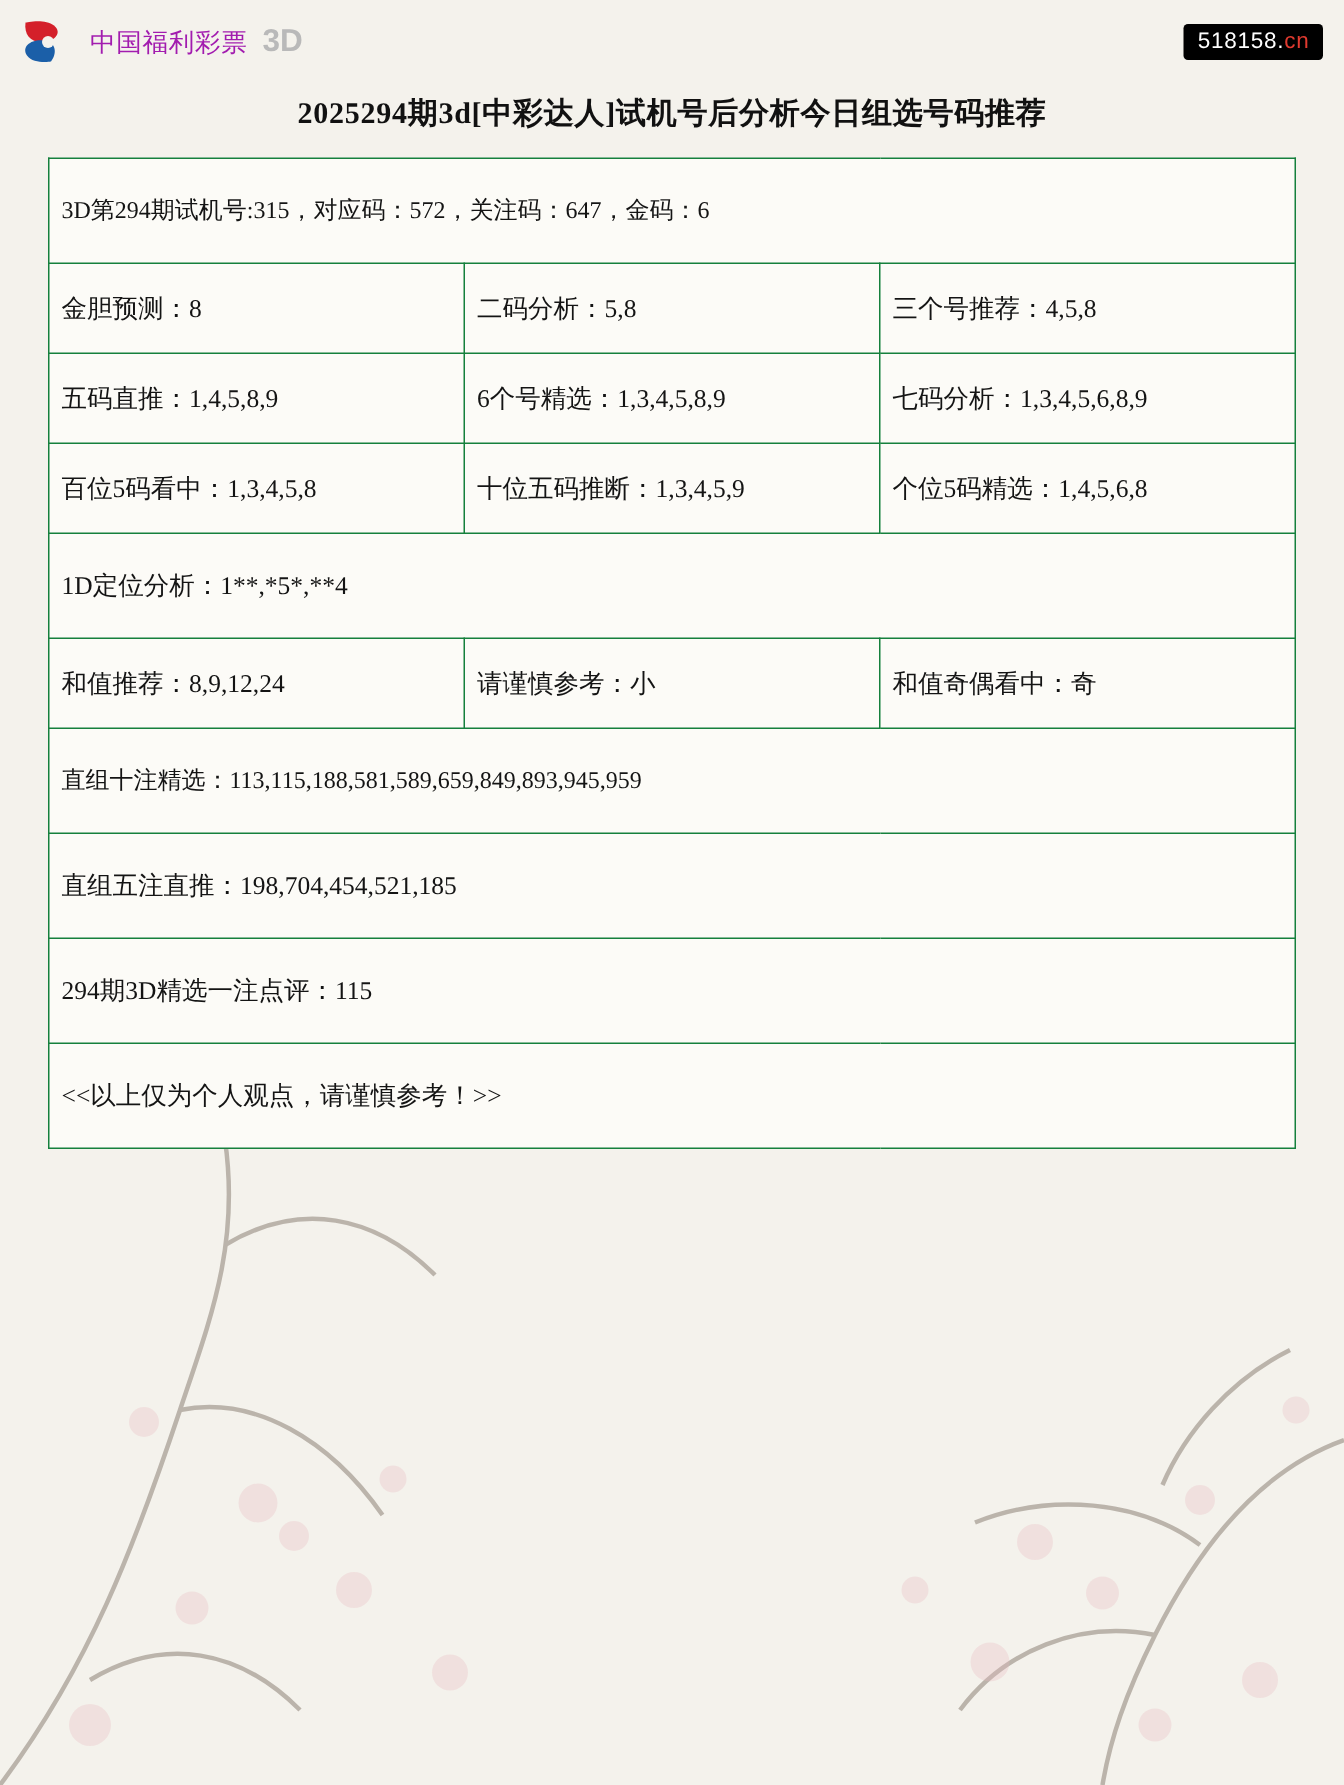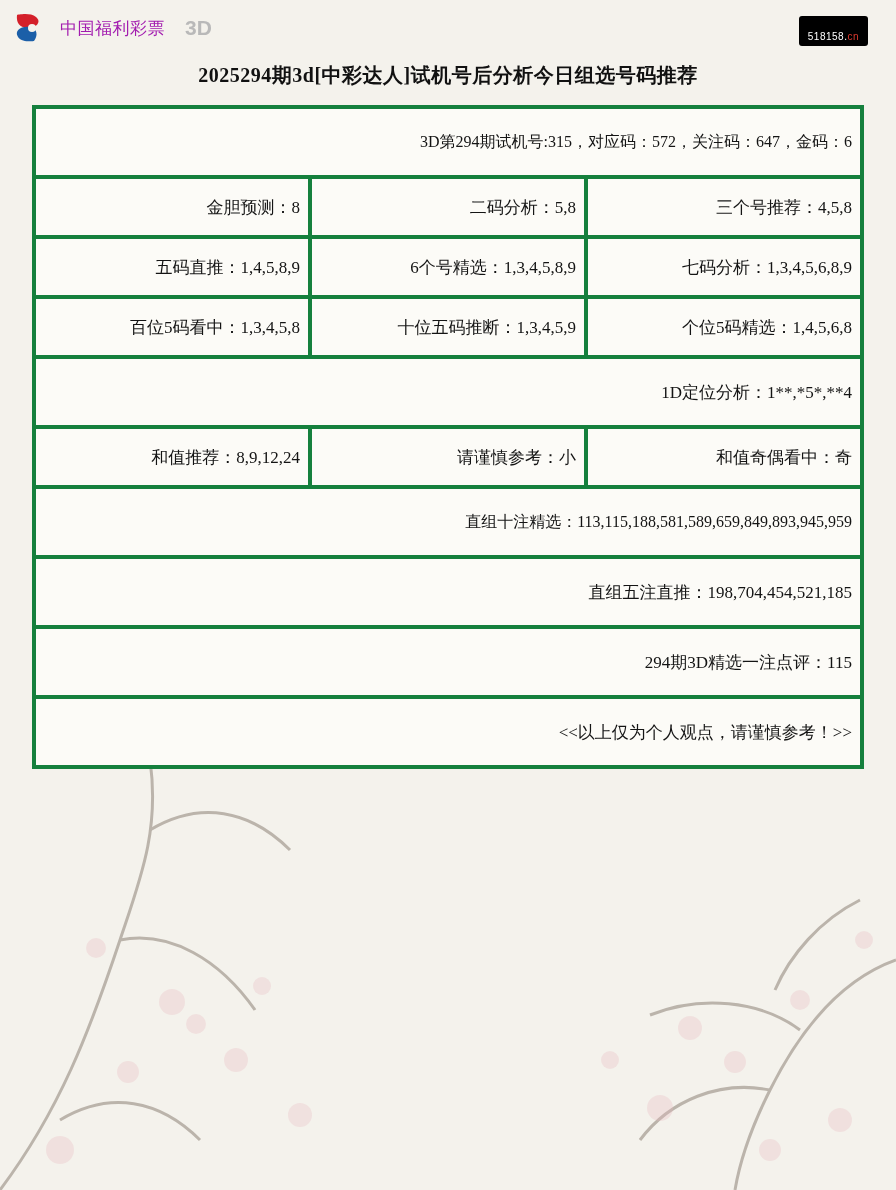--- a/index.html
+++ b/index.html
@@ -51,31 +51,31 @@
     font-family: Liberation Serif, serif;
     font-size: 17px;
     color: #a21caf;
     letter-spacing: 0.5px;
   }
   .logo-3d {
     font-family: "Liberation Sans", sans-serif;
     font-size: 21px;
     font-weight: bold;
     color: #b9b9b9;
-    margin-left: 12px;
+    margin-left: 2px;
   }
   .site-badge {
     position: absolute;
-    right: 28px;
+    right: 14px;
     top: 16px;
     background: #000;
     color: #fff;
     font-family: "Liberation Sans", sans-serif;
-    font-size: 10px;
-    padding: 15px 9px 4px 9px;
+    font-size: 15px;
+    padding: 3px 9px 4px 9px;
     border-radius: 3px;
     letter-spacing: 0.5px;
   }
   .site-badge .tld { color: #e03a2f; }
 
   
   .page-title {
     text-align: center;
     font-size: 20px;
     font-weight: bold;
@@ -86,22 +86,22 @@
 
   
   .grid {
     width: 832px;
     margin: 0 auto;
     border-collapse: collapse;
     background: #fbfaf7;
     table-layout: fixed;
   }
   .grid td {
-    border: 4px solid #15803d;
-    text-align: right;
+    border: 1px solid #15803d;
+    text-align: left;
     font-size: 17px;
     height: 60px;
     padding: 6px 8px;
     box-sizing: border-box;
     color: #141414;
     background: rgba(251,250,247,0.86);
   }
   .grid tr.tall td { height: 70px; }
   .grid td.small { font-size: 16px; }
 </style>

